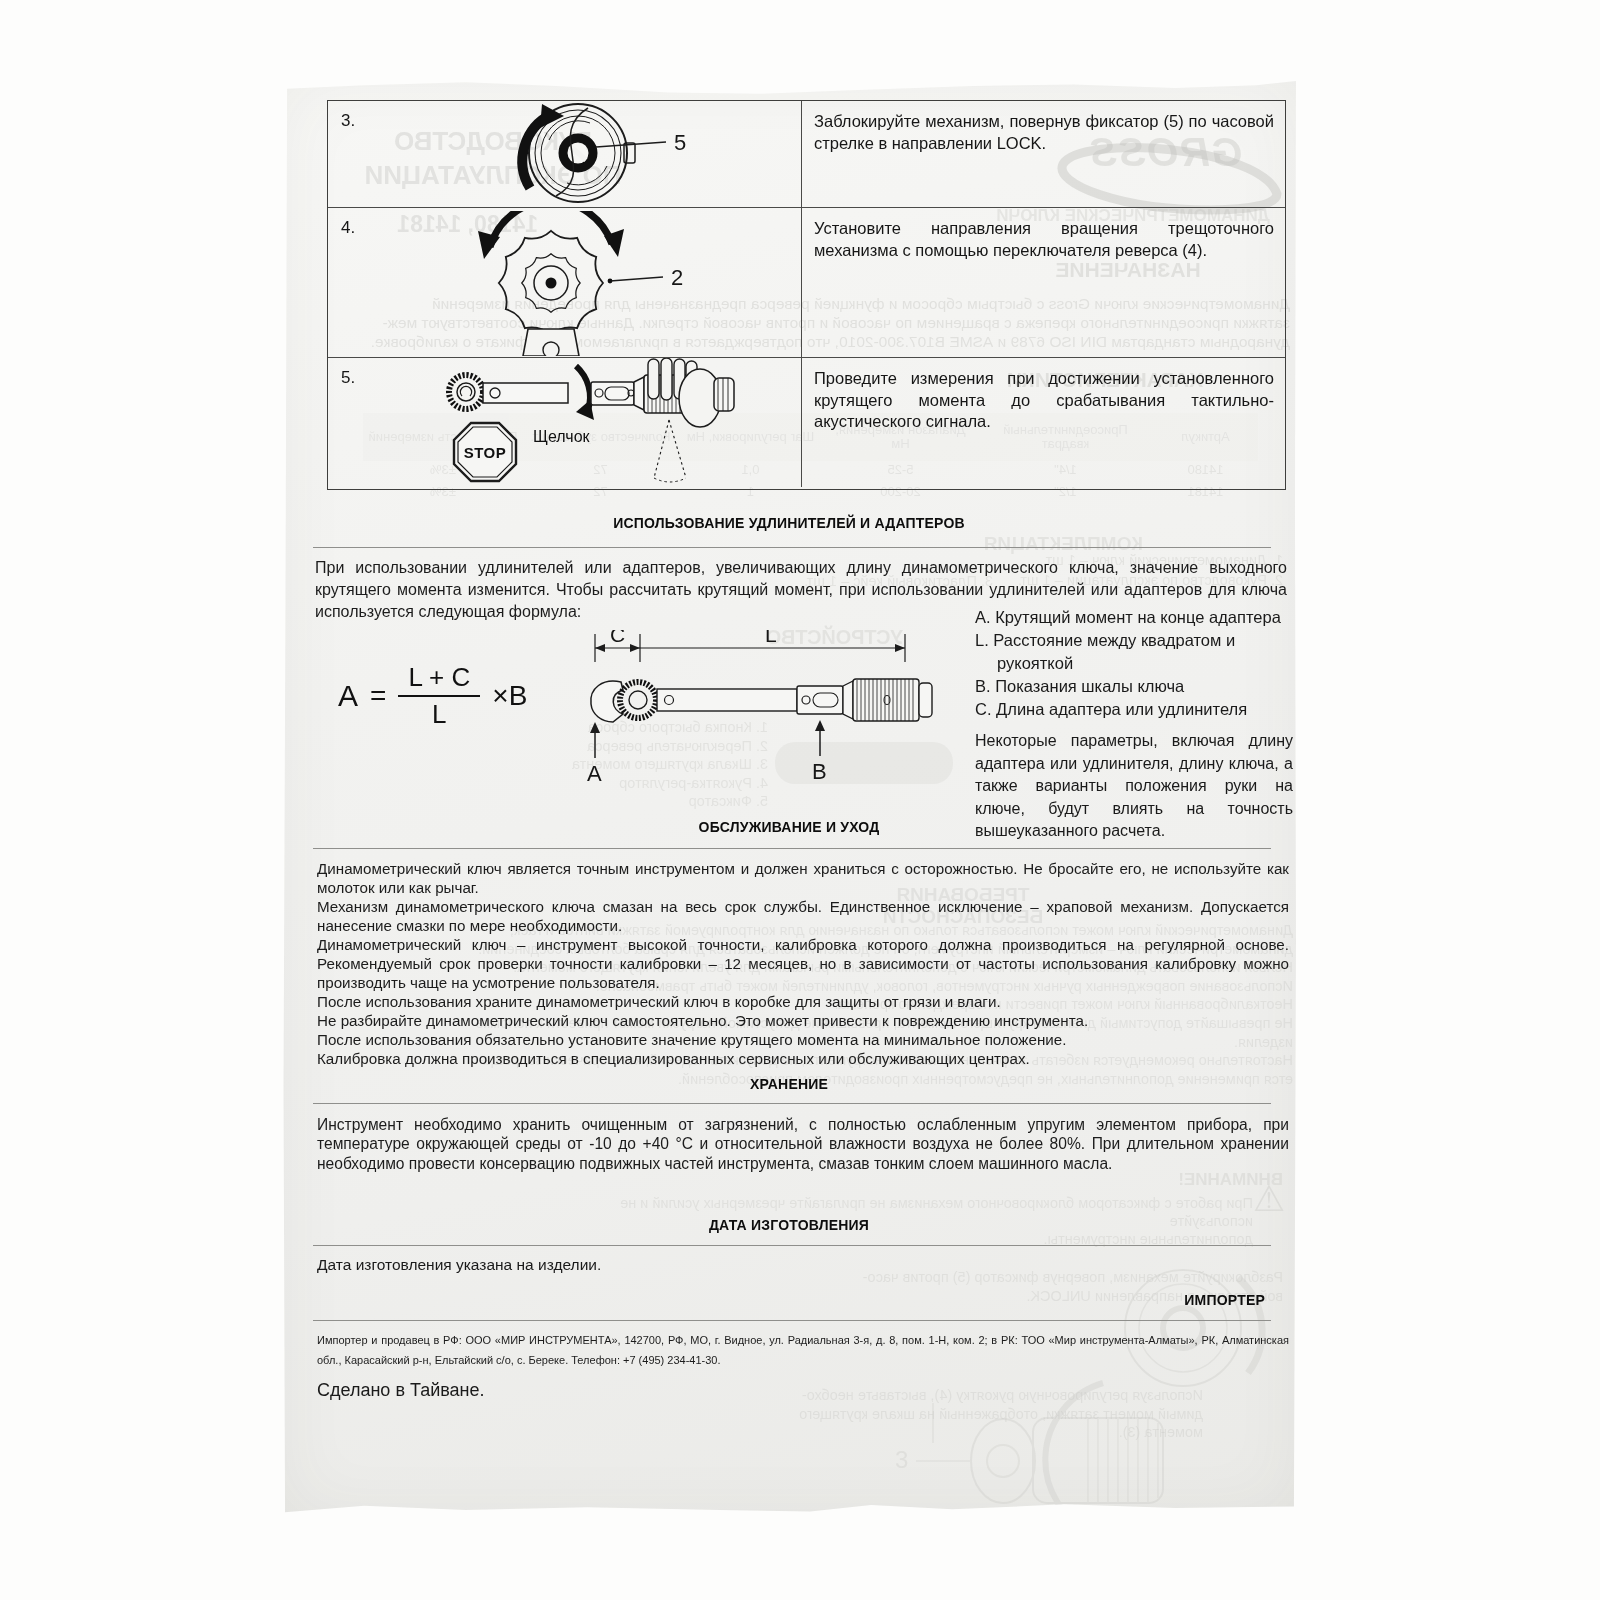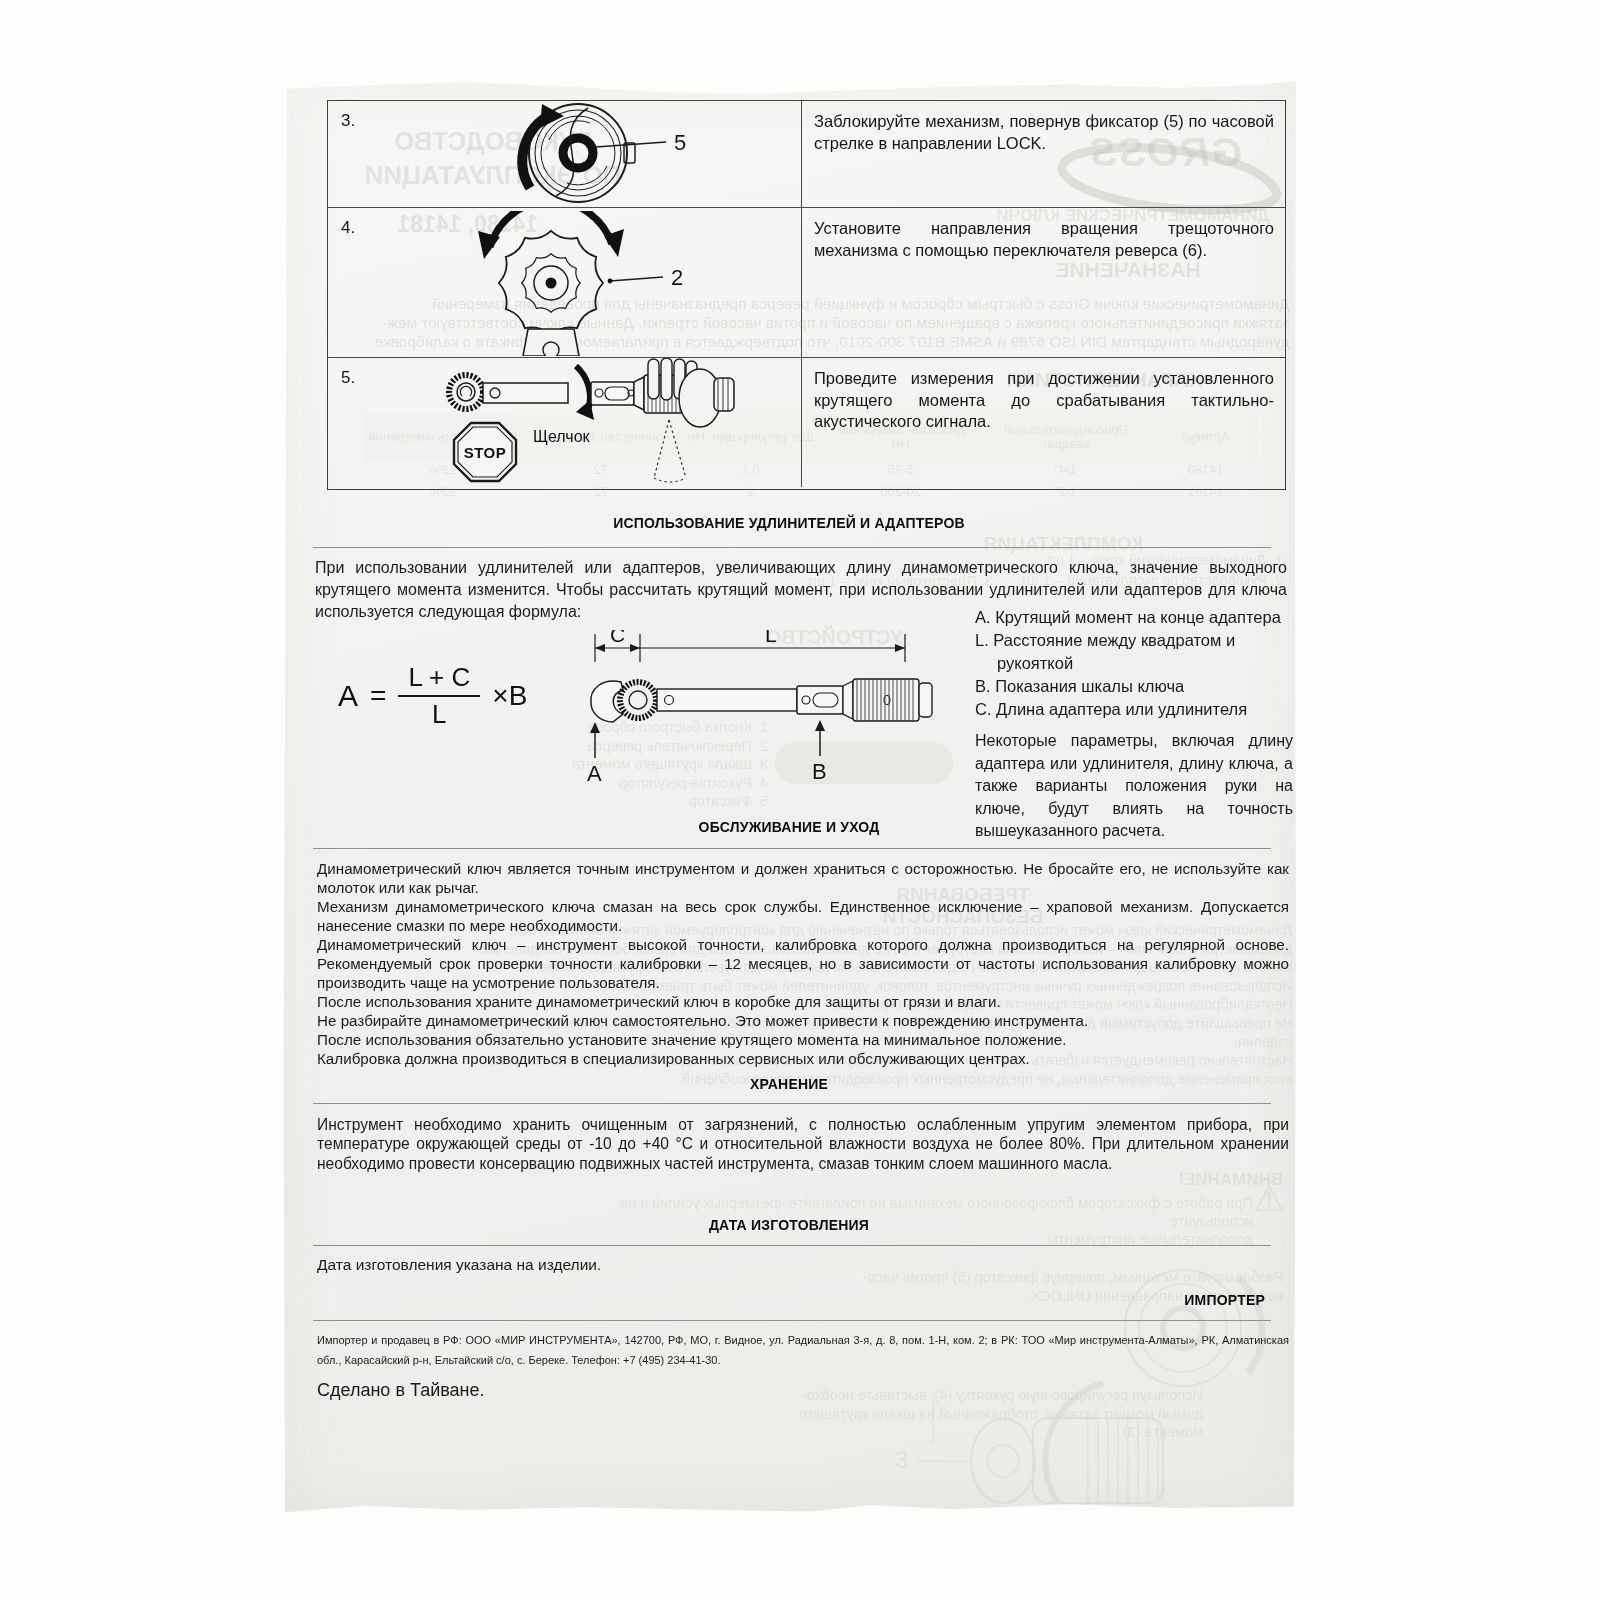--- a/index.html
+++ b/index.html
@@ -176,21 +176,21 @@
               <circle r="5.5" fill="#111" stroke="none"></circle>
             </g>
             <polygon points="80,118 126,118 131,145 75,145" stroke-width="1.6" fill="#f4f4f2"></polygon>
             <circle cx="103" cy="139" r="8" stroke-width="1.4" fill="#f4f4f2"></circle>
             <line x1="162" y1="70" x2="215" y2="66" stroke-width="1.3"></line>
             <circle cx="162" cy="70" r="2.4" fill="#111" stroke="none"></circle>
           </g>
           <text x="223" y="74" font-size="22" fill="#161616">2</text>
         </svg>
       </div>
-      <div class="rcell">Установите направления вращения трещоточного механизма с помощью переключателя реверса (6).</div>
+      <div class="rcell">Установите направления вращения трещоточного механизма с помощью переключателя реверса (4).</div>
     </div>
     <div class="trow" style="top:257px;height:129px;border-bottom:none;">
       <div class="lcell">
         <span class="stepnum">5.</span>
         <svg style="position:absolute;left:110px;top:0;" width="310" height="129" viewBox="0 0 310 129">
           <g class="lineart">
             <circle cx="28" cy="34" r="17" stroke="#111" stroke-width="6" stroke-dasharray="2.2 1.8"></circle>
             <circle cx="28" cy="34" r="9" stroke-width="1.5"></circle>
             <path d="M24,30 a5,5 0 0 1 8,8 M32,30 a5,5 0 0 0 -8,8" stroke-width="1.2"></path>
             <rect x="45" y="25" width="85" height="20" stroke-width="1.5" fill="#f7f7f5"></rect>

